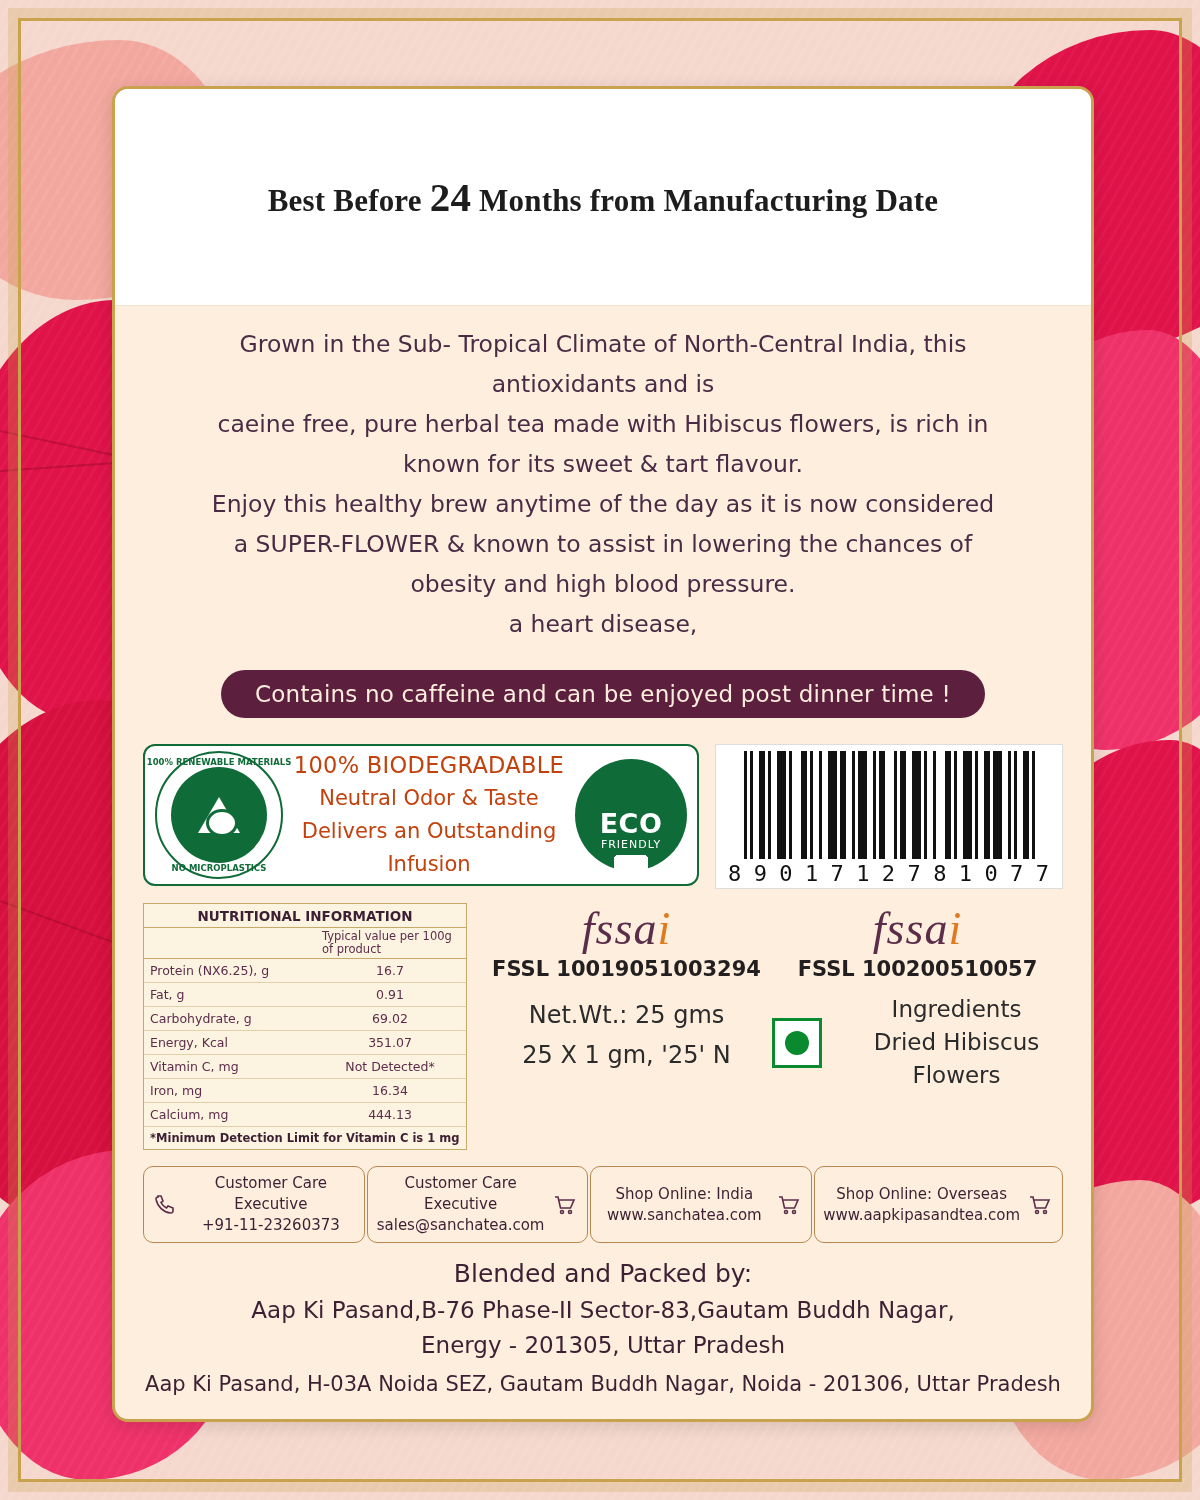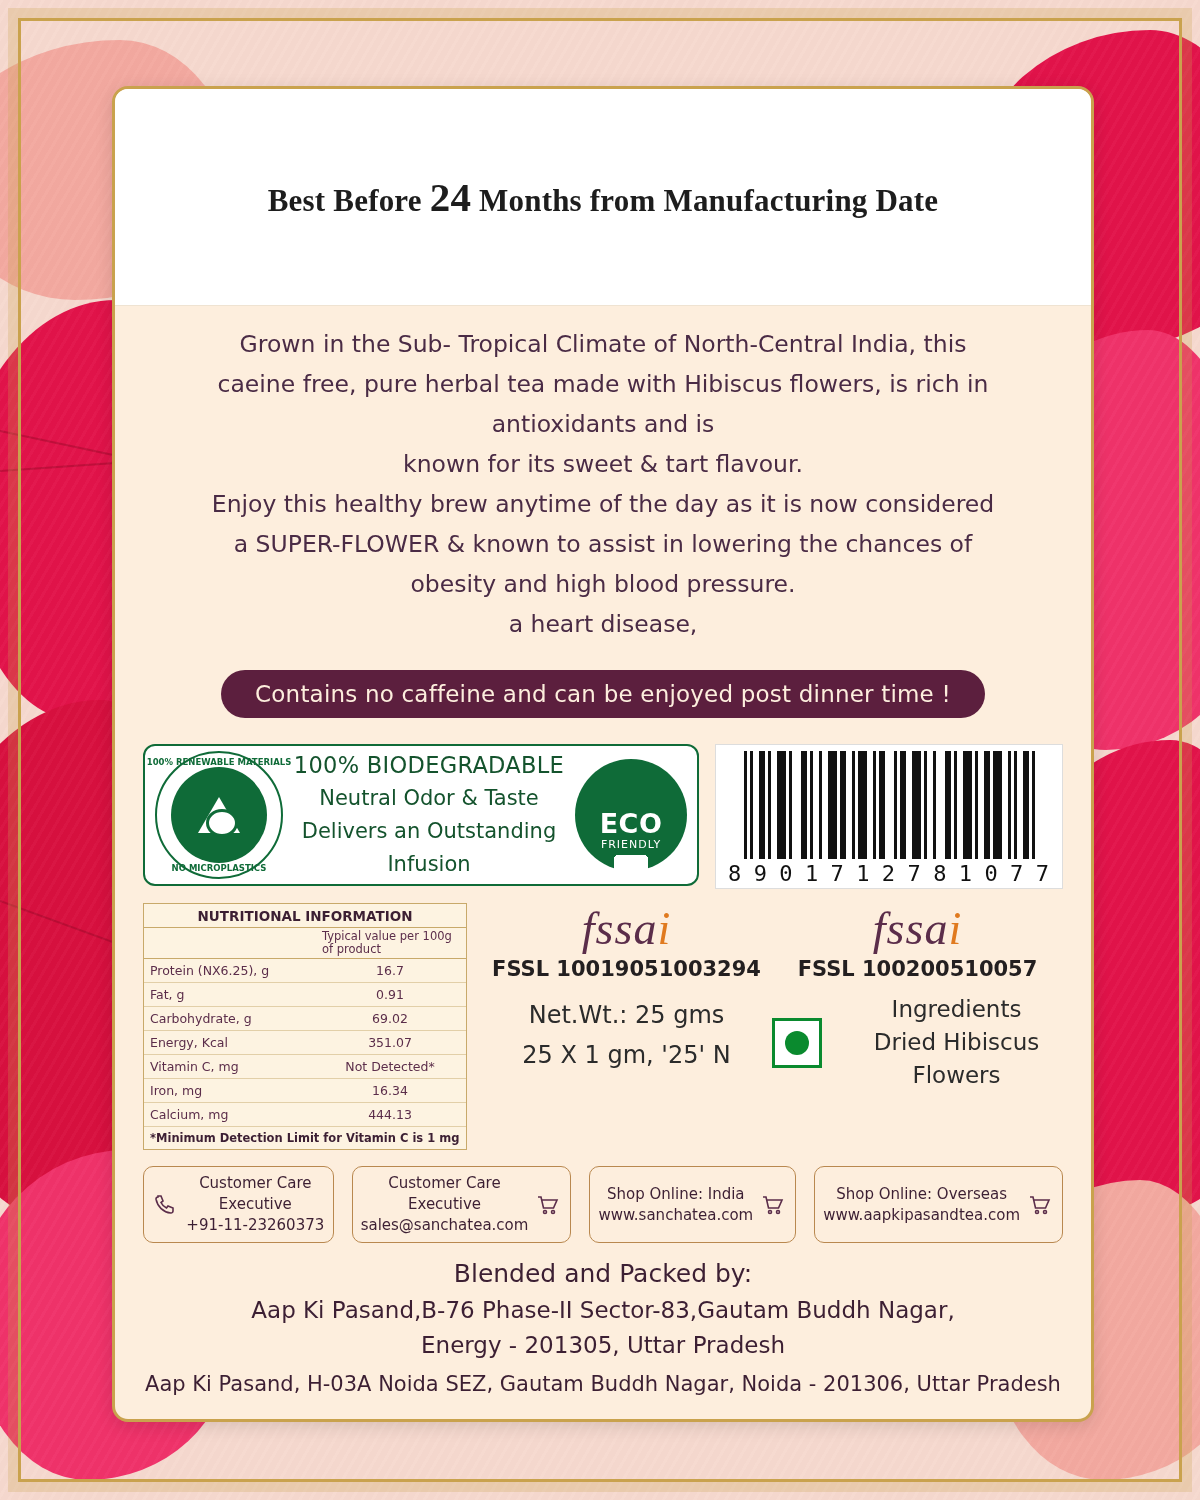--- a/index.html
+++ b/index.html
@@ -104,21 +104,21 @@
     width:26px;height:22px;border:3px solid #0f6b38;border-radius:50% 50% 50% 50%;
     background:#fff;
   }
   .seal .ringtext{
     position:absolute;inset:0;font-size:8.5px;color:#0f6b38;font-weight:bold;
   }
   .seal .ringtext span{position:absolute;white-space:nowrap;}
   .seal .rt-top{top:4px;left:50%;transform:translateX(-50%);}
   .seal .rt-bot{bottom:4px;left:50%;transform:translateX(-50%);}
   .eco-text{
-    flex:1;text-align:center;color:#14532d;
+    flex:1;text-align:center;color:#c2410c;
     font-size:21px;line-height:33px;
   }
   .eco-text .b1{font-size:22.5px;letter-spacing:.3px;}
   .eco-badge{
     width:112px;height:112px;border-radius:50%;background:#0f6b38;color:#fff;
     display:flex;flex-direction:column;align-items:center;justify-content:flex-end;
     flex:0 0 112px;
   }
   .eco-badge .e1{font-size:27px;font-weight:bold;letter-spacing:.5px;line-height:27px;}
   .eco-badge .e2{font-size:11px;letter-spacing:1px;margin-top:1px;}
@@ -167,21 +167,21 @@
   .fssai-num{font-size:21px;color:#231f20;font-weight:bold;margin-top:2px;}
   .netwt{font-size:24px;color:#2b2b2b;line-height:40px;margin-top:14px;}
   .veg-ing{display:flex;align-items:center;justify-content:center;gap:28px;margin-top:12px;}
   .veg{
     width:44px;height:44px;border:3px solid #0a8a2e;background:#fff;
     display:flex;align-items:center;justify-content:center;flex:0 0 44px;
   }
   .veg i{width:24px;height:24px;border-radius:50%;background:#0a8a2e;display:block;}
   .ing-txt{font-size:23px;color:#2b2b2b;line-height:33px;text-align:center;}
   
-  .contact-row{display:flex;gap:18px;margin:16px 28px 0 28px;}
+  .contact-row{display:flex;gap:2px;margin:16px 28px 0 28px;}
   .cbox{
     flex:1;border:1px solid #b9884f;border-radius:10px;background:#fdeedd;
     padding:6px 8px;display:flex;align-items:center;gap:8px;box-sizing:border-box;
     min-height:56px;
   }
   .cbox .ctxt{flex:1;text-align:center;font-size:15px;color:#3c1f33;line-height:21px;}
   .ico{flex:0 0 26px;color:#5b2d4a;}
   .ico svg{display:block;}
   
   .footer{
@@ -216,22 +216,22 @@
   <div class="best-before">
     <div class="txt">
       <span>Best Before</span>
       <span class="big">24</span>
       <span>Months from Manufacturing Date</span>
     </div>
   </div>
 
   <div class="desc">
     <p>Grown in the Sub- Tropical Climate of North-Central India, this</p>
+    <p>antioxidants and is</p>
     <p>caeine free, pure herbal tea made with Hibiscus flowers, is rich in</p>
-    <p>antioxidants and is</p>
     <p>known for its sweet &amp; tart flavour.</p>
     <p>Enjoy this healthy brew anytime of the day as it is now considered</p>
     <p>a SUPER-FLOWER &amp; known to assist in lowering the chances of</p>
     <p>obesity and high blood pressure.</p>
     <p>a heart disease,</p>
   </div>
 
   <div class="pill-wrap">
     <div class="pill">Contains no caffeine and can be enjoyed post dinner time !</div>
   </div>

